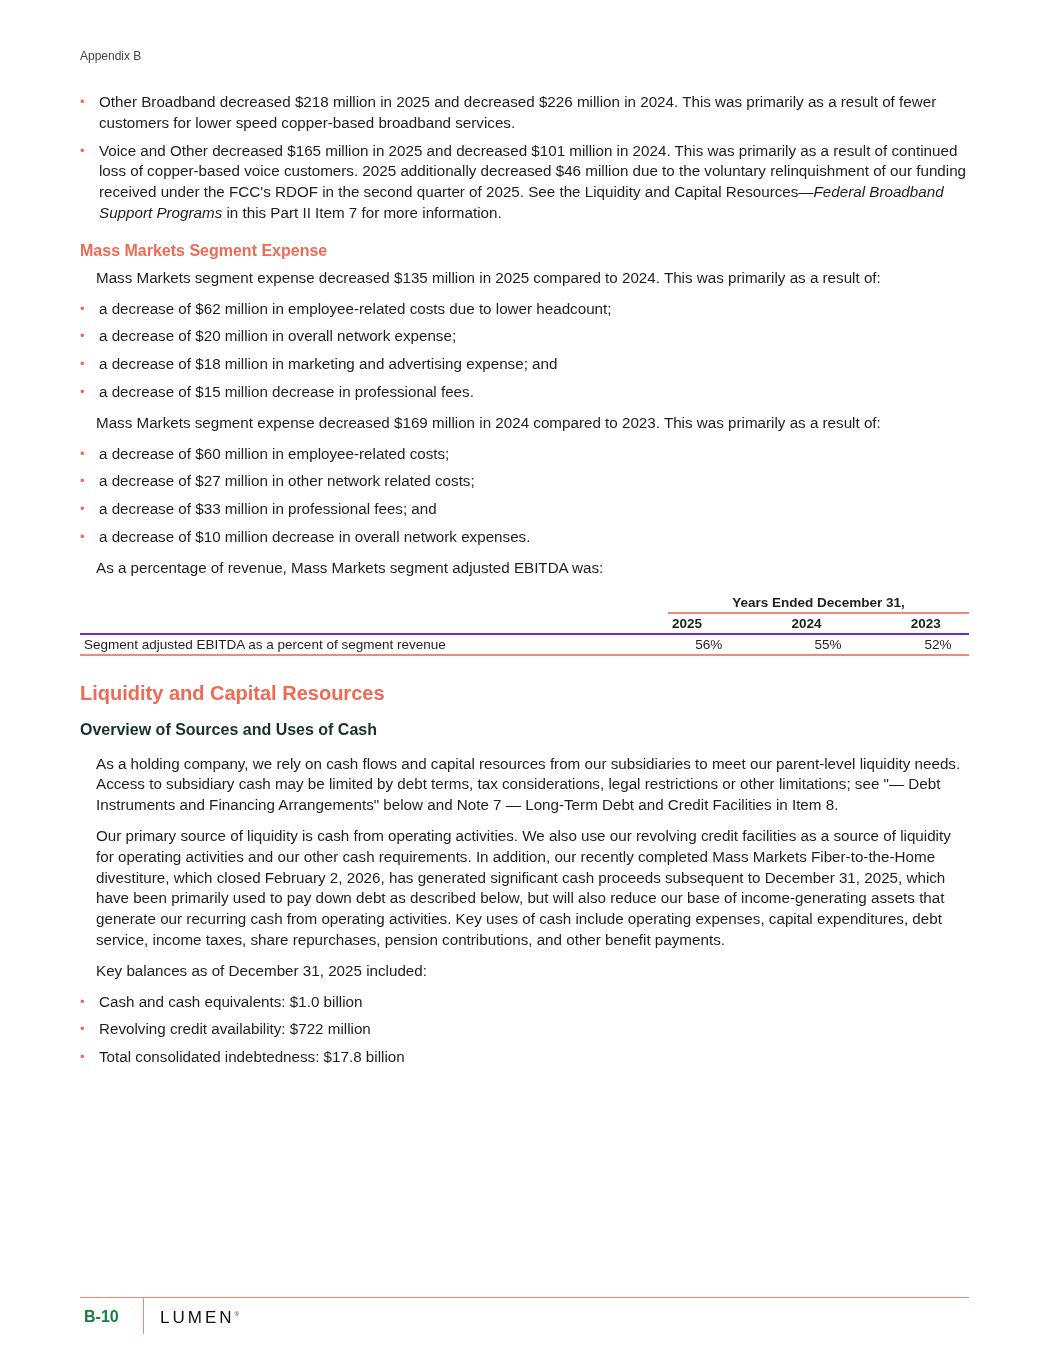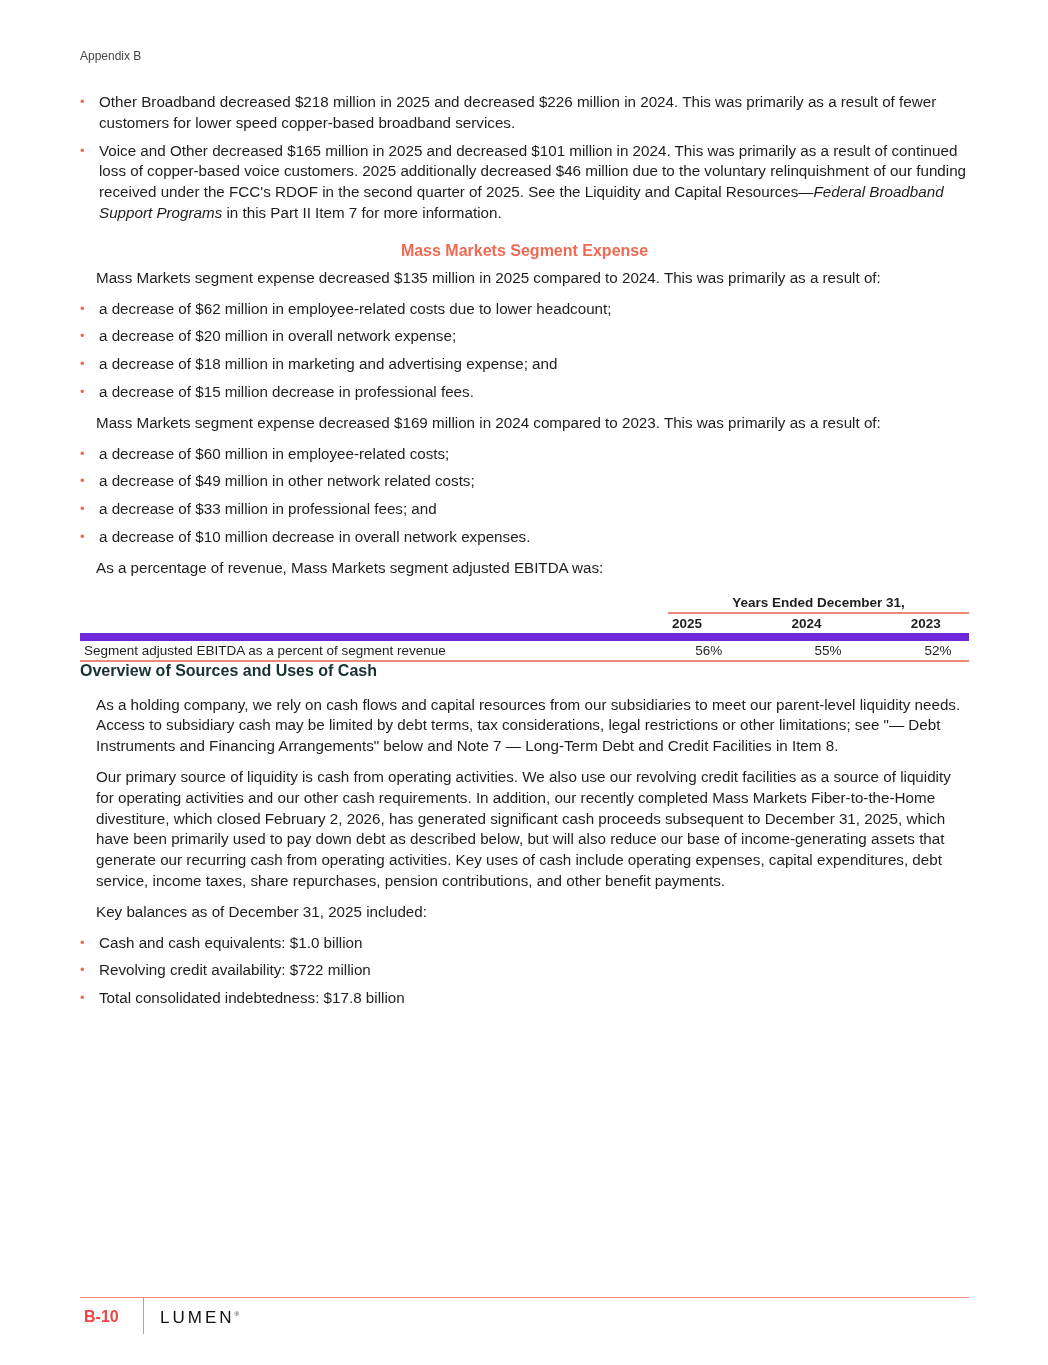--- a/index.html
+++ b/index.html
@@ -3,32 +3,32 @@
 <meta charset="utf-8">
 <style>
   html, body { margin: 0; padding: 0; background: #ffffff; }
   body { width: 1048px; height: 1365px; position: relative; font-family: "Liberation Sans", sans-serif; color: #1e1e1e; overflow: hidden; }
   .appendix { position: absolute; left: 80px; top: 49px; font-size: 12px; color: #444; }
   .content { position: absolute; left: 80px; top: 92px; width: 889px; }
   p { margin: 0 0 10px 16px; font-size: 15.2px; line-height: 20.8px; }
   ul { list-style: none; margin: 0 0 10px 0; padding: 0; }
   li { position: relative; padding-left: 19px; font-size: 15.2px; line-height: 20.8px; margin-bottom: 7px; }
   li .bullet { position: absolute; left: 0; top: 0; color: #ef6a54; font-size: 13px; }
-  h3.orange { color: #ef6a54; font-size: 16px; font-weight: bold; margin: 18px 0 8px 0; text-align: center; }
+  h3.orange { color: #ef6a54; font-size: 16px; font-weight: bold; margin: 18px 0 8px 0; }
   h2.orange { color: #ef6a54; font-size: 20px; font-weight: bold; margin: 26px 0 16px 0; }
   h3.dark { color: #16312f; font-size: 16px; font-weight: bold; margin: 0 0 15px 0; }
   table { width: 889px; border-collapse: collapse; margin: 14px 0 0 0; font-size: 13.5px; }
   th, td { padding: 2px 4px; }
   .yrs-head { text-align: center; font-weight: bold; border-bottom: 2px solid #ef8a7a; }
   .yr { text-align: left; font-weight: bold; }
-  .row td { border-top: 8px solid #6d28d9; border-bottom: 2px solid #ef8a7a; }
+  .row td { border-top: 2px solid #6d28d9; border-bottom: 2px solid #ef8a7a; }
   .num { text-align: center; }
   .footer-line { position: absolute; left: 80px; top: 1297px; width: 889px; height: 1px; background: #ef8a7a; }
   .footer-vline { position: absolute; left: 143px; top: 1298px; width: 1px; height: 36px; background: #ef8a7a; }
-  .page-num { position: absolute; left: 84px; top: 1308px; font-size: 16px; font-weight: bold; color: #ef4444; }
+  .page-num { position: absolute; left: 84px; top: 1308px; font-size: 16px; font-weight: bold; color: #15803d; }
   .logo { position: absolute; left: 160px; top: 1308px; font-size: 17px; letter-spacing: 3px; color: #111; }
   .logo sup { font-size: 6px; letter-spacing: 0; }
   i { font-style: italic; }
 </style>
 </head>
 <body>
 
 <div class="appendix">Appendix B</div>
 
 <div class="content">
@@ -41,21 +41,21 @@
   <p>Mass Markets segment expense decreased $135 million in 2025 compared to 2024. This was primarily as a result of:</p>
   <ul>
     <li><span class="bullet">•</span><span>a decrease of $62 million in employee-related costs due to lower headcount;</span></li>
     <li><span class="bullet">•</span><span>a decrease of $20 million in overall network expense;</span></li>
     <li><span class="bullet">•</span><span>a decrease of $18 million in marketing and advertising expense; and</span></li>
     <li><span class="bullet">•</span><span>a decrease of $15 million decrease in professional fees.</span></li>
   </ul>
   <p>Mass Markets segment expense decreased $169 million in 2024 compared to 2023. This was primarily as a result of:</p>
   <ul>
     <li><span class="bullet">•</span><span>a decrease of $60 million in employee-related costs;</span></li>
-    <li><span class="bullet">•</span><span>a decrease of $49 million in other network related costs;</span></li>
+    <li><span class="bullet">•</span><span>a decrease of $27 million in other network related costs;</span></li>
     <li><span class="bullet">•</span><span>a decrease of $33 million in professional fees; and</span></li>
     <li><span class="bullet">•</span><span>a decrease of $10 million decrease in overall network expenses.</span></li>
   </ul>
 
   <p>As a percentage of revenue, Mass Markets segment adjusted EBITDA was:</p>
 
   <table>
     <tbody>
         <tr>
       <th style="width:580px"></th>
@@ -69,20 +69,21 @@
     </tr>
     <tr class="row">
       <td>Segment adjusted EBITDA as a percent of segment revenue</td>
       <td class="num" style="padding-right:42px">56%</td>
       <td class="num" style="padding-right:42px">55%</td>
       <td class="num">52%</td>
     </tr>
   </tbody>
     </table>
 
+  <h2 class="orange">Liquidity and Capital Resources</h2>
   <h3 class="dark">Overview of Sources and Uses of Cash</h3>
   <p>As a holding company, we rely on cash flows and capital resources from our subsidiaries to meet our parent-level liquidity needs. Access to subsidiary cash may be limited by debt terms, tax considerations, legal restrictions or other limitations; see "— Debt Instruments and Financing Arrangements" below and Note 7 — Long-Term Debt and Credit Facilities in Item 8.</p>
   <p>Our primary source of liquidity is cash from operating activities. We also use our revolving credit facilities as a source of liquidity for operating activities and our other cash requirements. In addition, our recently completed Mass Markets Fiber-to-the-Home divestiture, which closed February 2, 2026, has generated significant cash proceeds subsequent to December 31, 2025, which have been primarily used to pay down debt as described below, but will also reduce our base of income-generating assets that generate our recurring cash from operating activities. Key uses of cash include operating expenses, capital expenditures, debt service, income taxes, share repurchases, pension contributions, and other benefit payments.</p>
   <p>Key balances as of December 31, 2025 included:</p>
   <ul>
     <li><span class="bullet">•</span><span>Cash and cash equivalents: $1.0 billion</span></li>
     <li><span class="bullet">•</span><span>Revolving credit availability: $722 million</span></li>
     <li><span class="bullet">•</span><span>Total consolidated indebtedness: $17.8 billion</span></li>
   </ul>
 </div>

